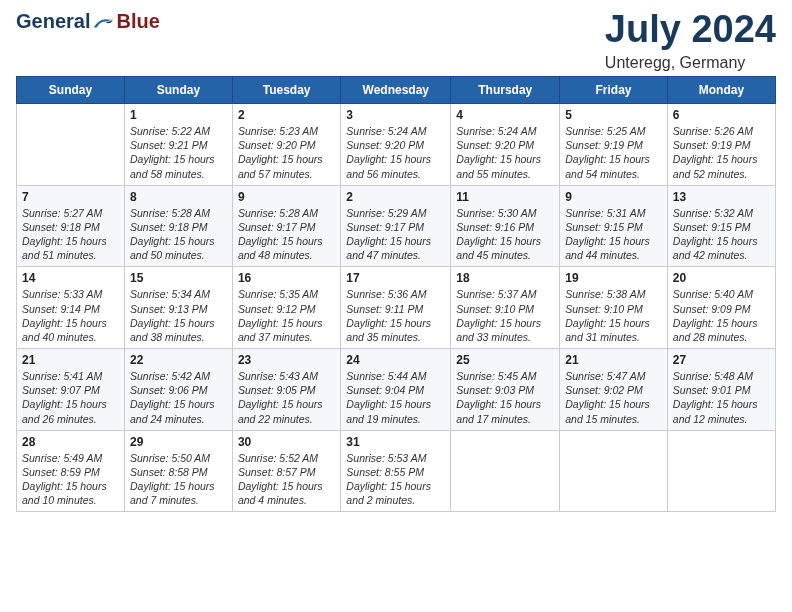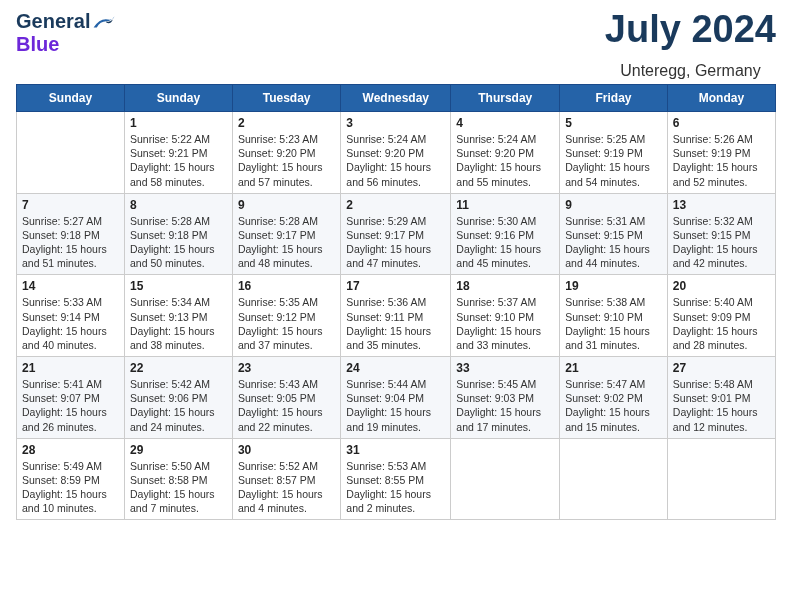--- a/index.html
+++ b/index.html
@@ -15,36 +15,36 @@
       padding: 10px 16px 10px 16px;
     }
     .header-row {
       display: flex;
       justify-content: space-between;
       align-items: flex-start;
       margin-bottom: 4px;
     }
     .logo {
       display: flex;
-      flex-direction: column;
+      flex-direction: row;
       align-items: flex-start;
     }
     .title-block {
-      text-align: center;
+      text-align: left;
     }
     .month-title {
       font-size: 38px;
       font-weight: bold;
       color: #1a3a5c;
       line-height: 1;
     }
     .location-title {
       font-size: 16px;
       color: #333;
-      margin-top: 14px;
+      margin-top: 6px;
     }
     .calendar {
       width: 100%;
       border-collapse: collapse;
       font-size: 11px;
     }
     .calendar th {
       background: #2563a8;
       color: #fff;
       text-align: center;
@@ -68,38 +68,39 @@
       font-weight: bold;
       font-size: 12px;
       color: #222;
       display: block;
       margin-bottom: 2px;
     }
     .day-info {
       color: #333;
       font-size: 10.5px;
       line-height: 1.35;
+      font-style: italic;
     }
     .empty-cell {
       background: #fff !important;
     }
     .logo-wrapper {
       display: flex;
       align-items: center;
       gap: 0;
     }
     .general-text {
       font-size: 20px;
       font-weight: bold;
       color: #1a3a5c;
     }
     .blue-text {
       font-size: 20px;
       font-weight: bold;
-      color: #6d28d9;
+      color: #7f1d1d;
     }
     .logo-bird {
       display: inline-block;
       width: 24px;
       height: 18px;
       margin-left: 2px;
       vertical-align: middle;
     }
   </style>
 </head>
@@ -234,21 +235,21 @@
           </td>
           <td>
             <span class="day-number">23</span>
             <div class="day-info">Sunrise: 5:43 AM<br>Sunset: 9:05 PM<br>Daylight: 15 hours and 22 minutes.</div>
           </td>
           <td>
             <span class="day-number">24</span>
             <div class="day-info">Sunrise: 5:44 AM<br>Sunset: 9:04 PM<br>Daylight: 15 hours and 19 minutes.</div>
           </td>
           <td>
-            <span class="day-number">33</span>
+            <span class="day-number">25</span>
             <div class="day-info">Sunrise: 5:45 AM<br>Sunset: 9:03 PM<br>Daylight: 15 hours and 17 minutes.</div>
           </td>
           <td>
             <span class="day-number">21</span>
             <div class="day-info">Sunrise: 5:47 AM<br>Sunset: 9:02 PM<br>Daylight: 15 hours and 15 minutes.</div>
           </td>
           <td>
             <span class="day-number">27</span>
             <div class="day-info">Sunrise: 5:48 AM<br>Sunset: 9:01 PM<br>Daylight: 15 hours and 12 minutes.</div>
           </td>

